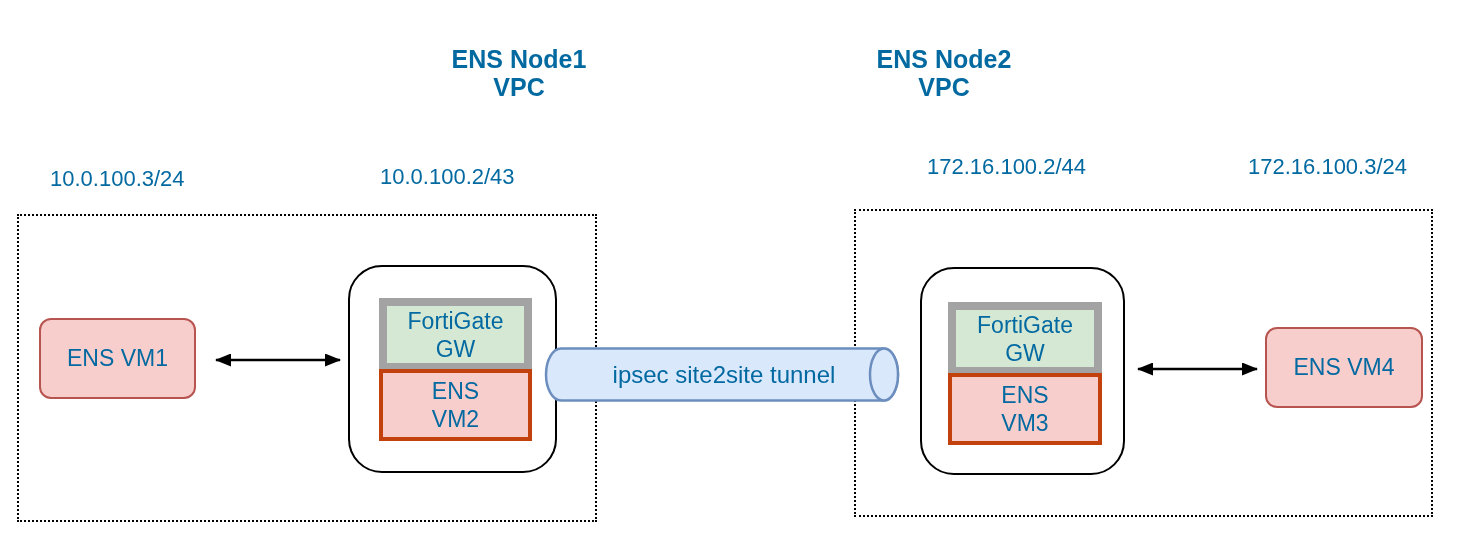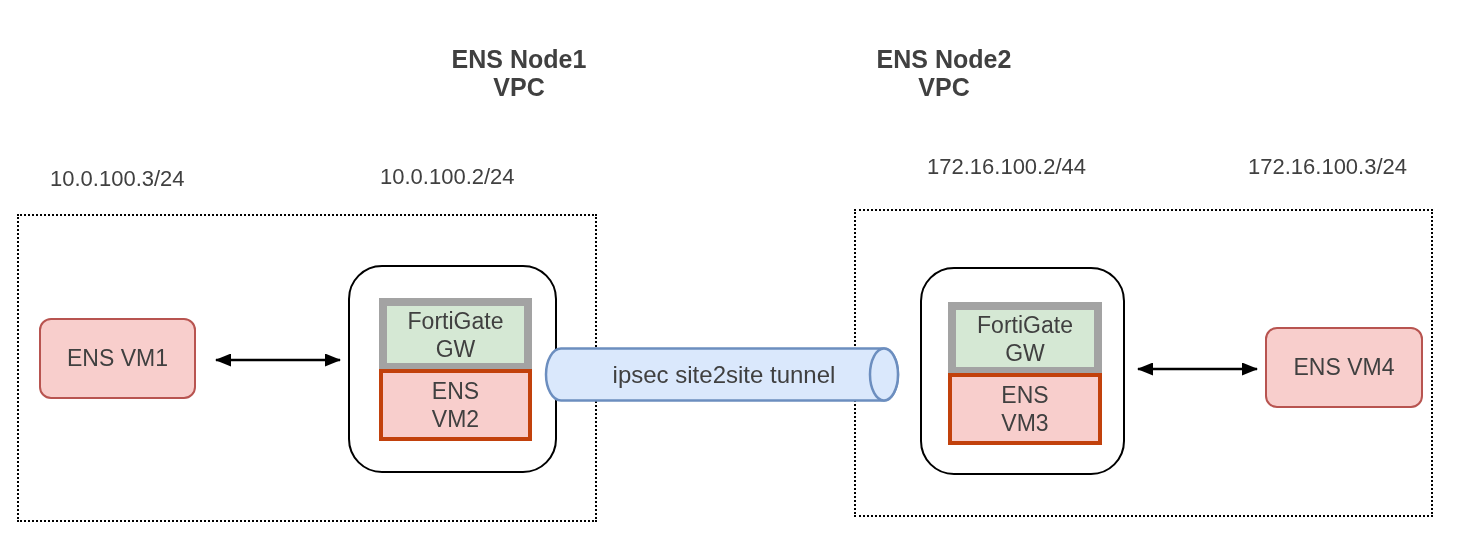--- a/index.html
+++ b/index.html
@@ -1,18 +1,18 @@
 <!DOCTYPE html>
 <html><head>
 <meta charset="utf-8">
 <style>
   html,body{margin:0;padding:0;background:#ffffff;}
   .canvas{
     position:relative;width:1458px;height:548px;background:#ffffff;
-    font-family:"Liberation Sans",sans-serif;color:#404040;overflow:hidden;
+    font-family:"Liberation Sans",sans-serif;color:#0369a1;overflow:hidden;
   }
   .abs{position:absolute;box-sizing:border-box;}
   .title{
     font-weight:bold;font-size:25px;line-height:28px;text-align:center;
     white-space:pre-line;
   }
   .ip{font-size:22px;line-height:24px;white-space:nowrap;}
   .vpc-box{border:2px dotted #000;background:transparent;}
   .vm-box{
     background:#f8cecc;border:2px solid #b85450;border-radius:12px;
@@ -38,21 +38,21 @@
 <body>
 
 <div class="canvas">
 
   <div class="abs title" style="left: 399px; top: 45px; width: 240px; white-space: pre-line;">ENS Node1
 VPC</div>
   <div class="abs title" style="left: 824px; top: 45px; width: 240px; white-space: pre-line;">ENS Node2
 VPC</div>
 
   <div class="abs ip" style="left: 50px; top: 167px; white-space: pre-line;">10.0.100.3/24</div>
-  <div class="abs ip" style="left: 380px; top: 165px; white-space: pre-line;">10.0.100.2/24</div>
+  <div class="abs ip" style="left: 380px; top: 165px; white-space: pre-line;">10.0.100.2/43</div>
   <div class="abs ip" style="left: 927px; top: 155px; white-space: pre-line;">172.16.100.2/44</div>
   <div class="abs ip" style="left: 1248px; top: 155px; white-space: pre-line;">172.16.100.3/24</div>
 
   <div class="abs vpc-box" style="left:17px;top:214px;width:580px;height:308px;"></div>
   <div class="abs vpc-box" style="left:854px;top:209px;width:579px;height:308px;"></div>
 
   <div class="abs vm-box" style="left:39px;top:318px;width:157px;height:81px;text-align:center;">
     <span style="white-space: pre-line;">ENS VM1</span>
   </div>
 

